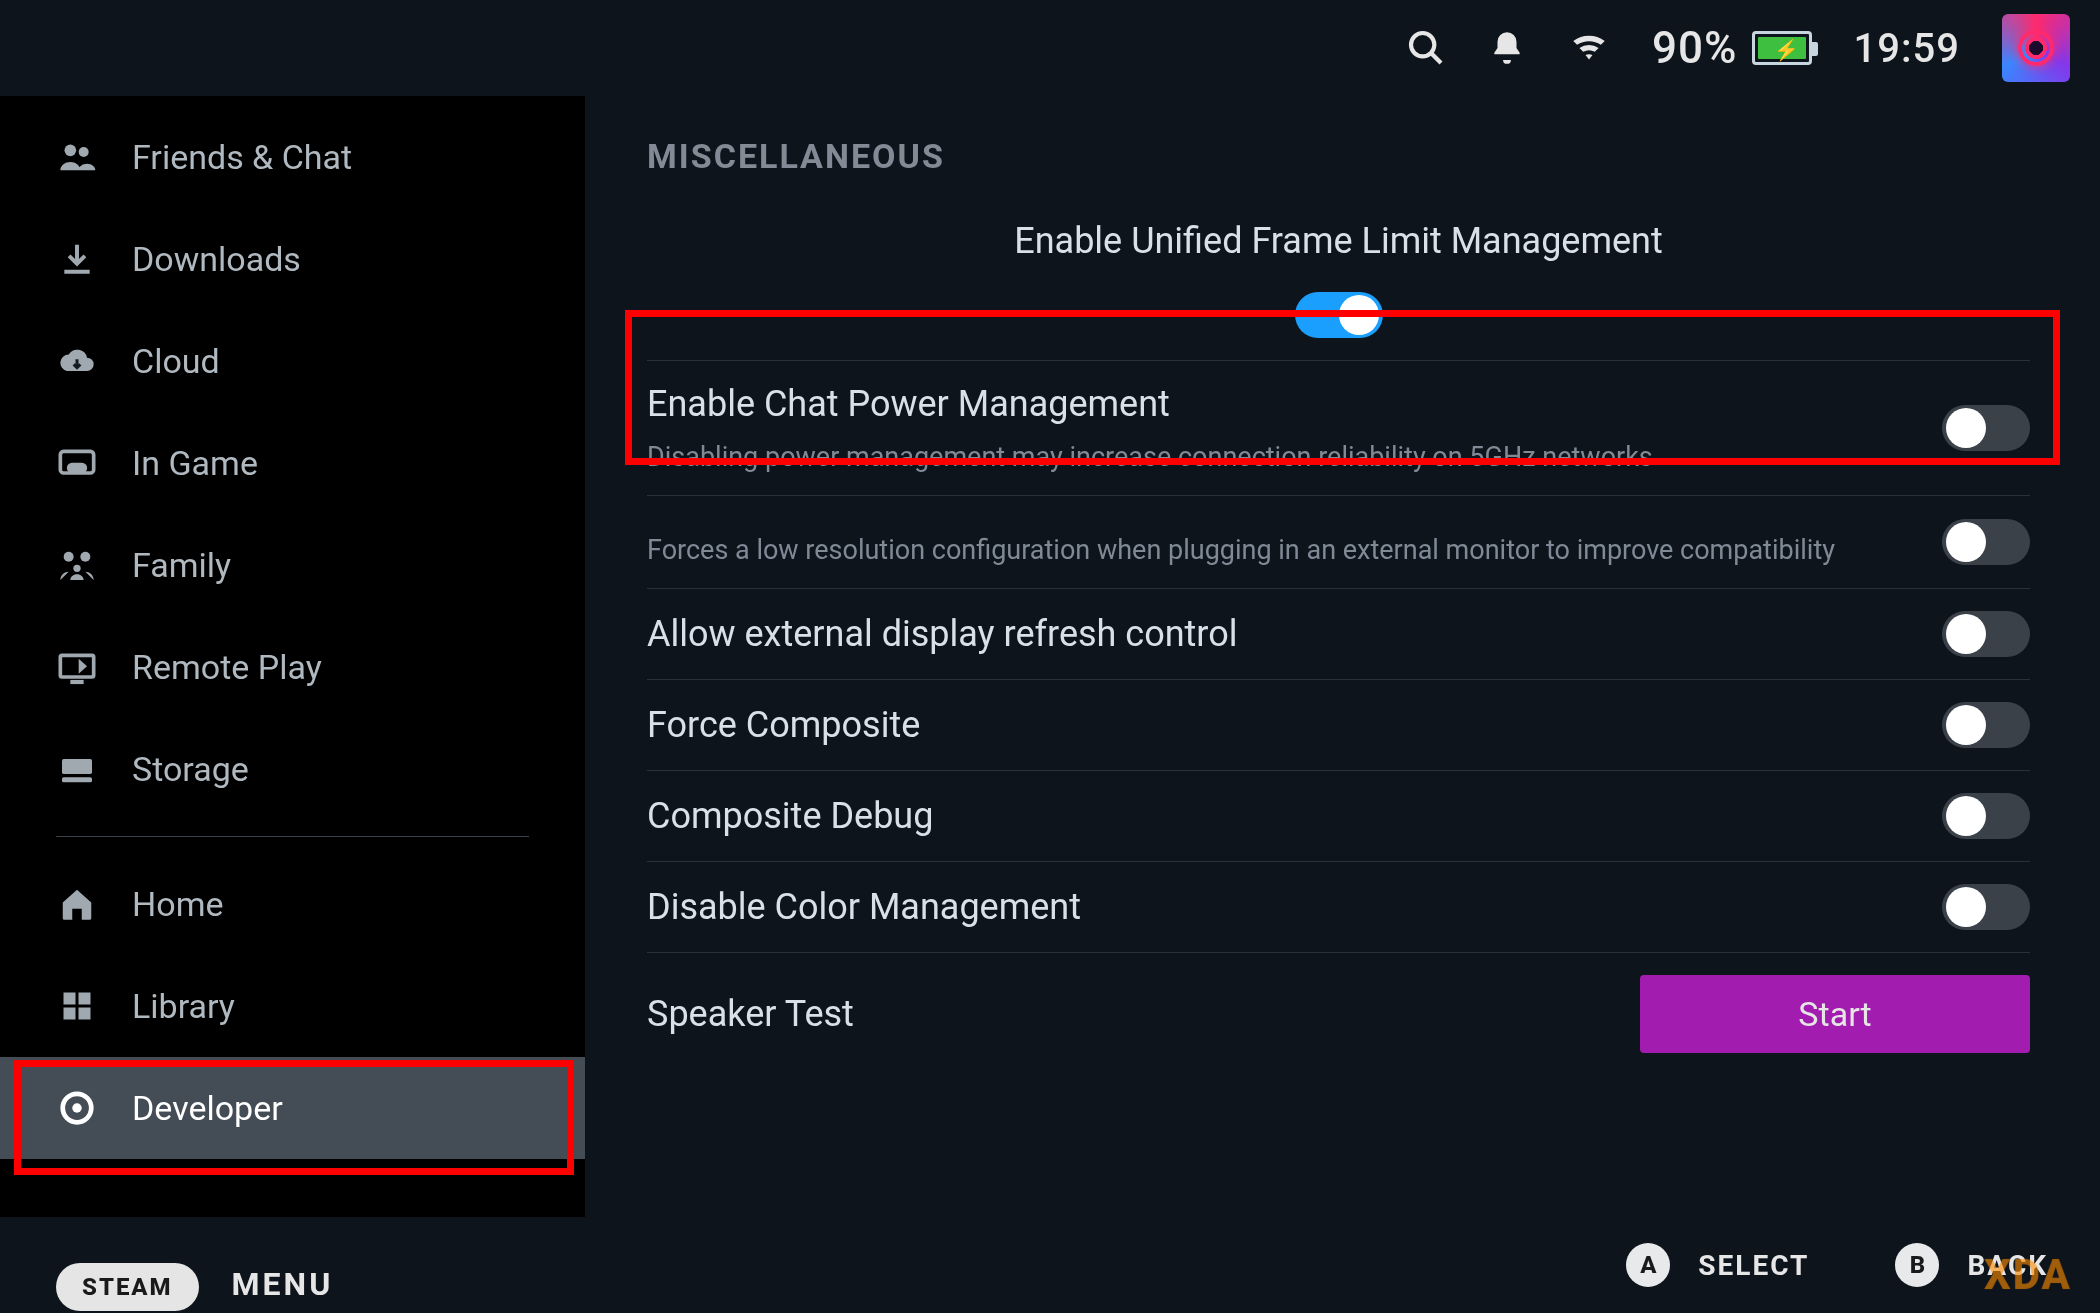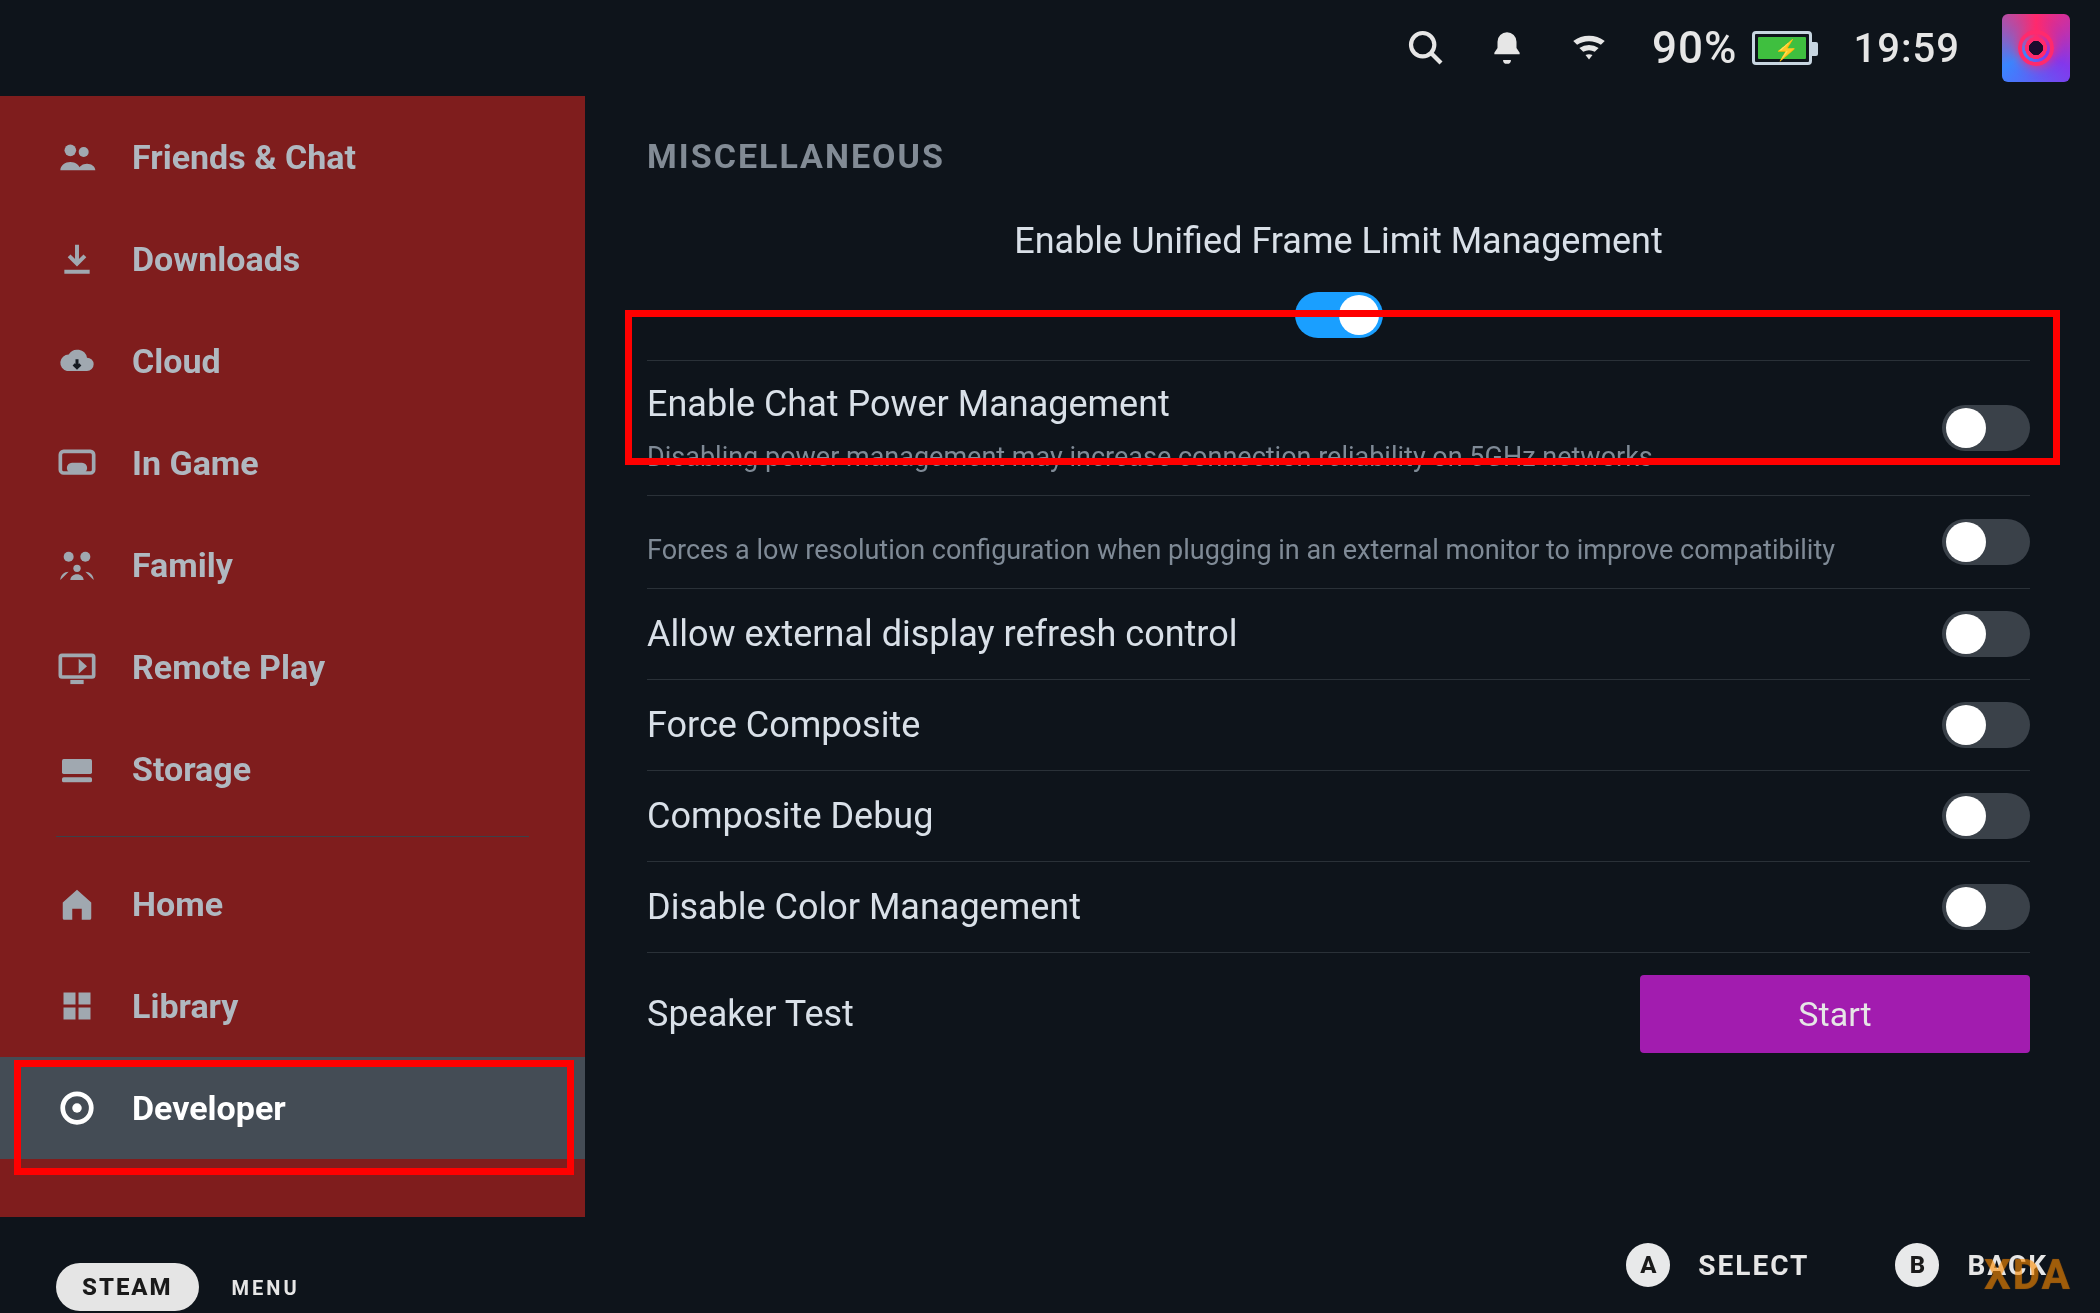--- a/index.html
+++ b/index.html
@@ -38,23 +38,22 @@
     content: ""; position: absolute; inset: 16px; border: 4px solid #ff2a6d;
     border-radius: 50%; background: radial-gradient(circle at center,#1a0b2e 35%,#ff2a6d 36%,#ff2a6d 55%, transparent 56%);
     box-shadow: 0 0 12px #ff2a6d;
   }
 
   
   .sidebar {
     position: absolute;
     top: 96px; left: 0; bottom: 96px;
     width: 585px;
-    background: #7f1d1d;
+    background: #000000;
     padding-top: 10px;
-    font-weight: bold;
   }
   .sidebar-item {
     display: flex; align-items: center; gap: 34px;
     height: 102px;
     padding-left: 56px;
     color: #b0b8c0;
     font-size: 34px;
   }
   .sidebar-item.selected {
     background: #444c55;
@@ -119,21 +118,21 @@
     display: flex; align-items: center; justify-content: space-between;
     padding: 0 52px 0 56px;
     background: #0e141b;
   }
   .steam-pill {
     background: #e5e5e5; color: #1a1a1a; font-weight: 800;
     letter-spacing: 2px; font-size: 24px;
     border-radius: 28px; padding: 10px 26px;
     display: inline-flex; align-items: center; margin-top: 44px;
   }
-  .menu-label { color: #e6e6e6; font-size: 20px; font-weight: 700; letter-spacing: 3px; margin-left: 26px; }
+  .menu-label { color: #e6e6e6; font-size: 32px; font-weight: 700; letter-spacing: 3px; margin-left: 26px; }
   .footer-right { display: flex; align-items: center; gap: 28px; }
   .key-dot {
     width: 44px; height: 44px; border-radius: 50%;
     background: #e8e9ea; color: #1a1a1a; font-weight: 800;
     display: flex; align-items: center; justify-content: center;
     font-size: 24px;
   }
   .key-label { color: #e6e6e6; font-size: 28px; font-weight: 700; letter-spacing: 2px; }
 
   .watermark {

